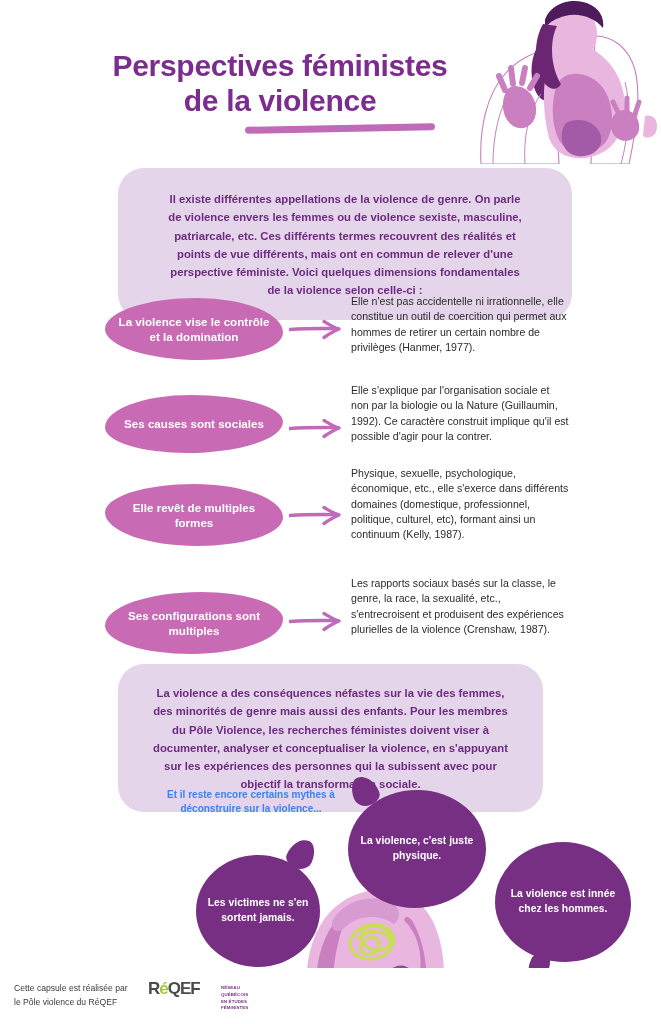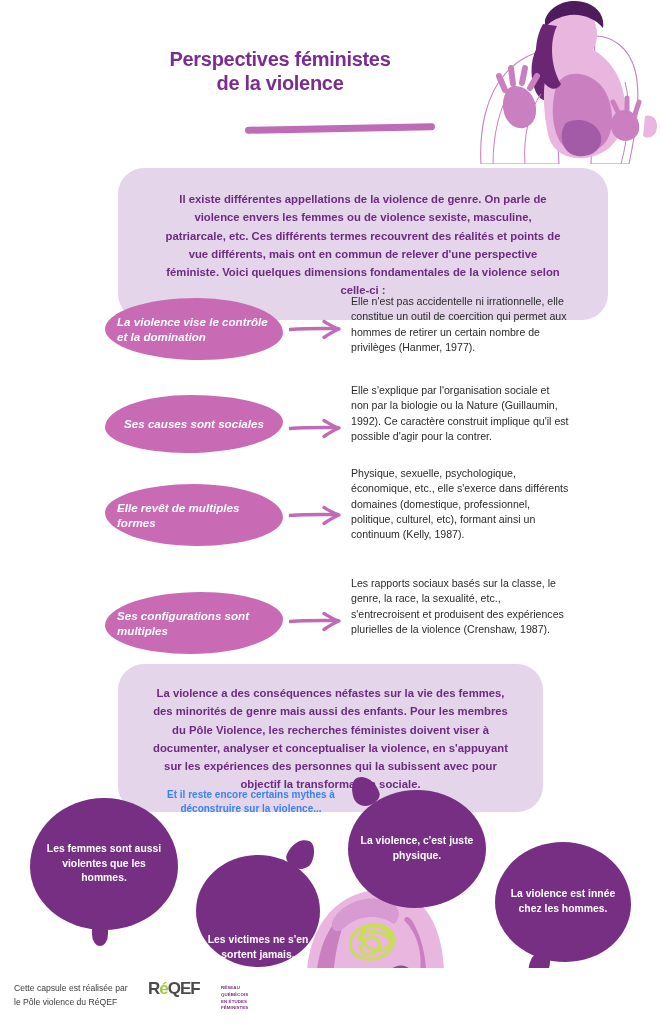--- a/index.html
+++ b/index.html
@@ -10,49 +10,48 @@
     font-family:"Liberation Sans", sans-serif;
     overflow:hidden;position:relative;
   }
   .page{position:relative;width:661px;height:1024px;overflow:hidden;background:#fff;}
 
   
   .header{position:absolute;left:0;top:0;width:661px;height:160px;}
   .title{
     position:absolute;left:70px;top:48px;width:420px;
     text-align:center;color:#7B2C8E;font-weight:bold;
-    font-size:20px;line-height:1.18;letter-spacing:-0.3px;
+    font-size:30px;line-height:1.18;letter-spacing:-0.3px;
   }
   .title-underline{
     position:absolute;left:245px;top:125px;width:190px;height:7px;
     background:#C06BB8;border-radius:4px;
     transform:rotate(-1.1deg);
   }
   .header-art{position:absolute;right:-4px;top:-2px;width:186px;height:166px;}
 
   
   .panel{
     position:absolute;background:#E4D5EA;border-radius:26px;
     color:#6D2B80;font-size:11.3px;font-weight:bold;line-height:1.62;
     text-align:center;box-sizing:border-box;
   }
-  #intro-panel{left:118px;top:168px;width:490px;padding:22px 46px 20px;}
+  #intro-panel{left:118px;top:168px;width:454px;padding:22px 46px 20px;}
   #outro-panel{left:118px;top:664px;width:425px;padding:20px 28px 18px;}
 
   
   .rows{position:absolute;left:0;top:296px;width:661px;}
   .row{position:relative;height:79px;margin-bottom:14px;}
   .pill{
     position:absolute;left:105px;top:0;width:178px;height:64px;
     background:#C86BB4;color:#ffffff;
-    font-size:11.6px;font-weight:bold;line-height:1.32;
+    font-size:11.6px;font-weight:bold;line-height:1.32;text-align:center;
     display:flex;align-items:center;justify-content:center;
     padding:0 12px;box-sizing:border-box;
     border-radius:46% 54% 50% 50% / 52% 48% 52% 48%;
-    font-style:italic;
   }
   .row:nth-child(1) .pill{border-radius:52% 48% 46% 54% / 50% 56% 44% 50%;}
   .row:nth-child(2) .pill{border-radius:48% 52% 54% 46% / 56% 46% 54% 44%;}
   .row:nth-child(3) .pill{border-radius:50% 50% 48% 52% / 46% 54% 46% 54%;}
   .row:nth-child(4) .pill{border-radius:54% 46% 52% 48% / 54% 44% 56% 46%;}
   .arrow{position:absolute;left:289px;top:22px;width:56px;height:22px;}
   .desc{
     position:absolute;left:351px;top:-2px;width:218px;
     color:#2B2B2B;font-size:10.6px;line-height:1.45;
   }
@@ -79,21 +78,21 @@
     display:flex;align-items:center;justify-content:center;
     box-sizing:border-box;padding:4px 10px;
   }
   .bubble .tail{position:absolute;background:#772F84;}
 
   #bubble-1{left:30px;top:18px;width:148px;height:132px;
     border-radius:50% 50% 50% 50% / 52% 52% 48% 48%;}
   #bubble-1 .tail{left:62px;bottom:-16px;width:16px;height:24px;
     border-radius:0 0 50% 50%;}
   #bubble-2{left:196px;top:75px;width:124px;height:112px;
-    border-radius:50%;align-items:flex-end;}
+    border-radius:50%;}
   #bubble-2 .tail{right:6px;top:-16px;width:26px;height:30px;
     border-radius:60% 40% 50% 50% / 70% 60% 40% 30%;transform:rotate(22deg);}
   #bubble-3{left:348px;top:10px;width:138px;height:118px;
     border-radius:50% 50% 52% 48% / 50% 50% 50% 50%;}
   #bubble-3 .tail{left:4px;top:-14px;width:26px;height:30px;
     border-radius:40% 60% 50% 50% / 60% 70% 30% 40%;transform:rotate(-20deg);}
   #bubble-4{left:495px;top:62px;width:136px;height:120px;
     border-radius:50% 50% 48% 52% / 50% 52% 48% 50%;}
   #bubble-4 .tail{left:34px;bottom:-20px;width:20px;height:30px;
     border-radius:50% 40% 60% 50%;transform:rotate(14deg);}
@@ -242,24 +241,20 @@
 
         <g fill="none" stroke="#C9DE53" stroke-width="3" stroke-linecap="round">
           <ellipse cx="100" cy="76" rx="22" ry="17" transform="rotate(-12 100 76)"></ellipse>
           <ellipse cx="104" cy="72" rx="15" ry="12" transform="rotate(18 104 72)"></ellipse>
           <ellipse cx="98" cy="80" rx="10" ry="8" transform="rotate(-30 98 80)"></ellipse>
           <path d="M86 72 C94 62 112 64 118 74"></path>
         </g>
       </g>
     </svg>
 
-    <div class="bubble" id="bubble-1">
-      <span>Les femmes sont aussi violentes que les hommes.</span>
-      <span class="tail"></span>
-    </div>
 
     <div class="bubble" id="bubble-2">
       <span>Les victimes ne s'en sortent jamais.</span>
       <span class="tail"></span>
     </div>
 
     <div class="bubble" id="bubble-4">
       <span>La violence est innée chez les hommes.</span>
       <span class="tail"></span>
     </div>

